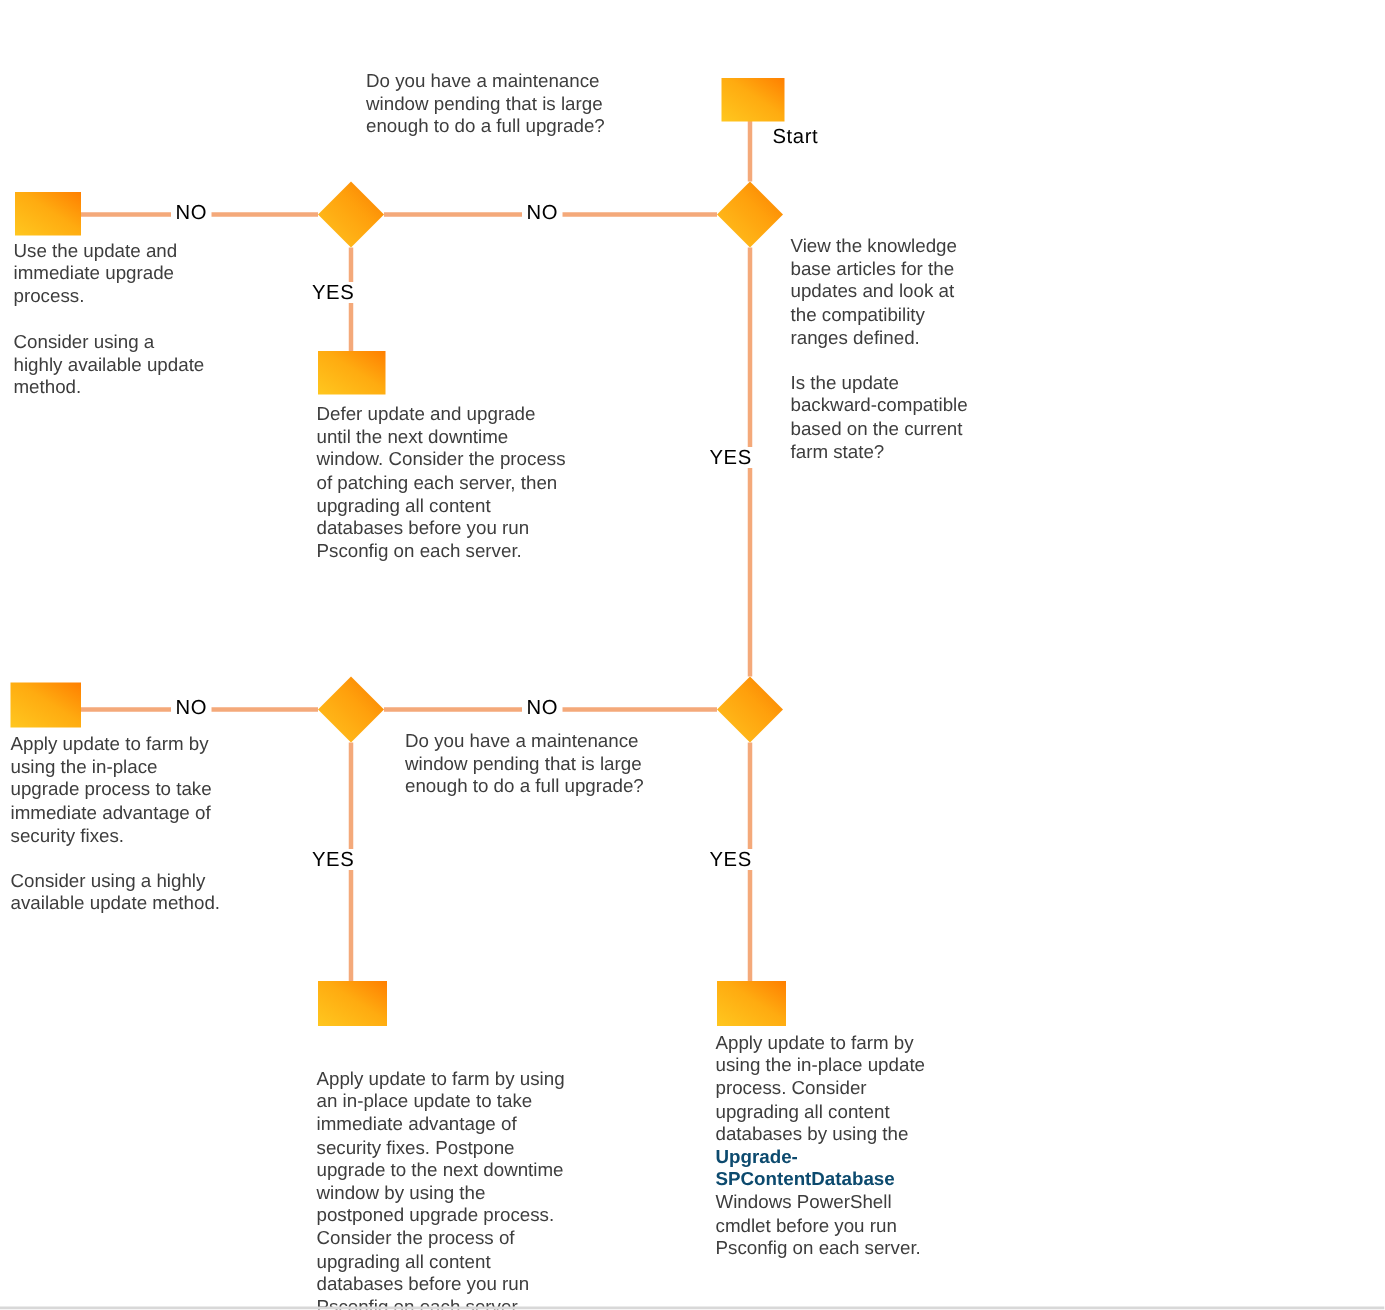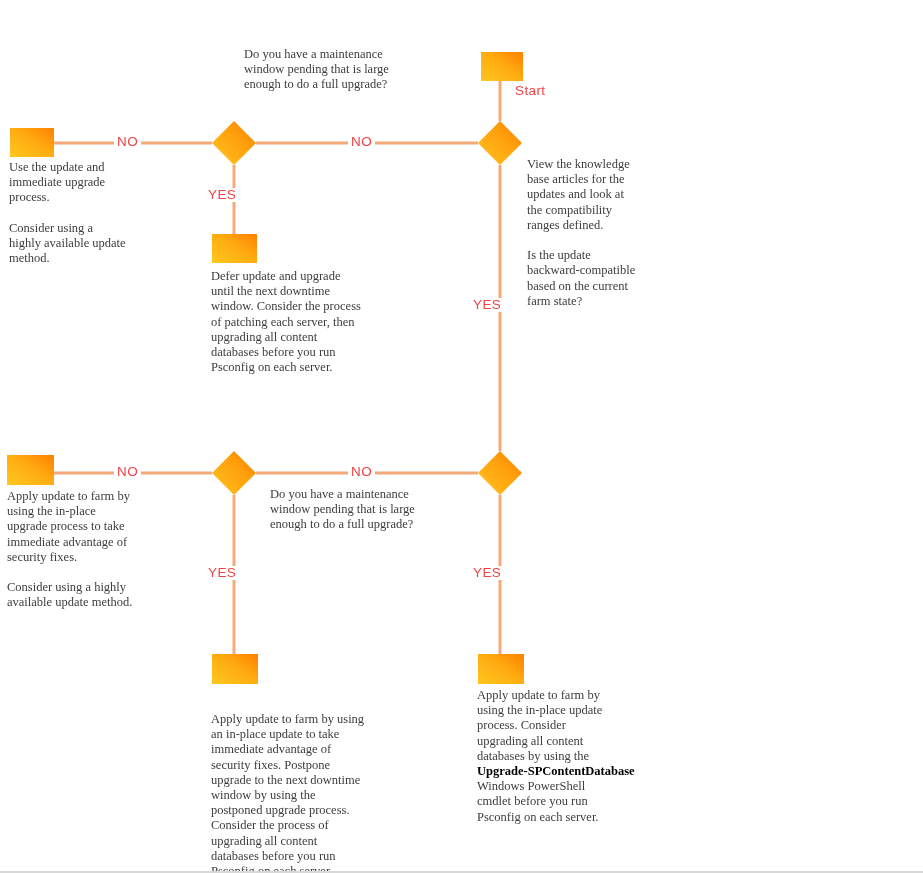--- a/index.html
+++ b/index.html
@@ -7,24 +7,24 @@
     width:923px;height:873px;
     background:#ffffff;
     font-family:"Liberation Sans","DejaVu Sans",sans-serif;
     color:#3b3b3b;
     position:relative;
     overflow:hidden;
   }
   #canvas{position:absolute;left:0;top:0;width:923px;height:873px;}
   svg.layer{position:absolute;left:0;top:0;width:923px;height:873px;}
 
-  .txt{position:absolute;font-size:12.5px;line-height:15.2px;color:#3d3d3d;white-space:pre-line;font-family:Liberation Serif, serif;}
-  .edge-label{position:absolute;font-size:13.5px;color:#ef4444;letter-spacing:.4px;
+  .txt{position:absolute;font-size:12.5px;line-height:15.2px;color:#3d3d3d;white-space:pre-line;}
+  .edge-label{position:absolute;font-size:13.5px;color:#000000;letter-spacing:.4px;
               background:#ffffff;padding:0 3px;line-height:14px;}
-  .cmdlet{font-weight:bold;color:#000000;margin-top:29px;}
+  .cmdlet{font-weight:bold;color:#0c4a6e;margin-top:29px;}
   .bottom-rule{position:absolute;left:0;top:871px;width:923px;height:2px;background:#d8d8d8;}
 </style>
 </head>
 <body>
 
 <div id="canvas">
 
   <svg class="layer" viewBox="0 0 923 873">
     <defs>
       <linearGradient id="nodeGrad" x1="0" y1="1" x2="1" y2="0">

